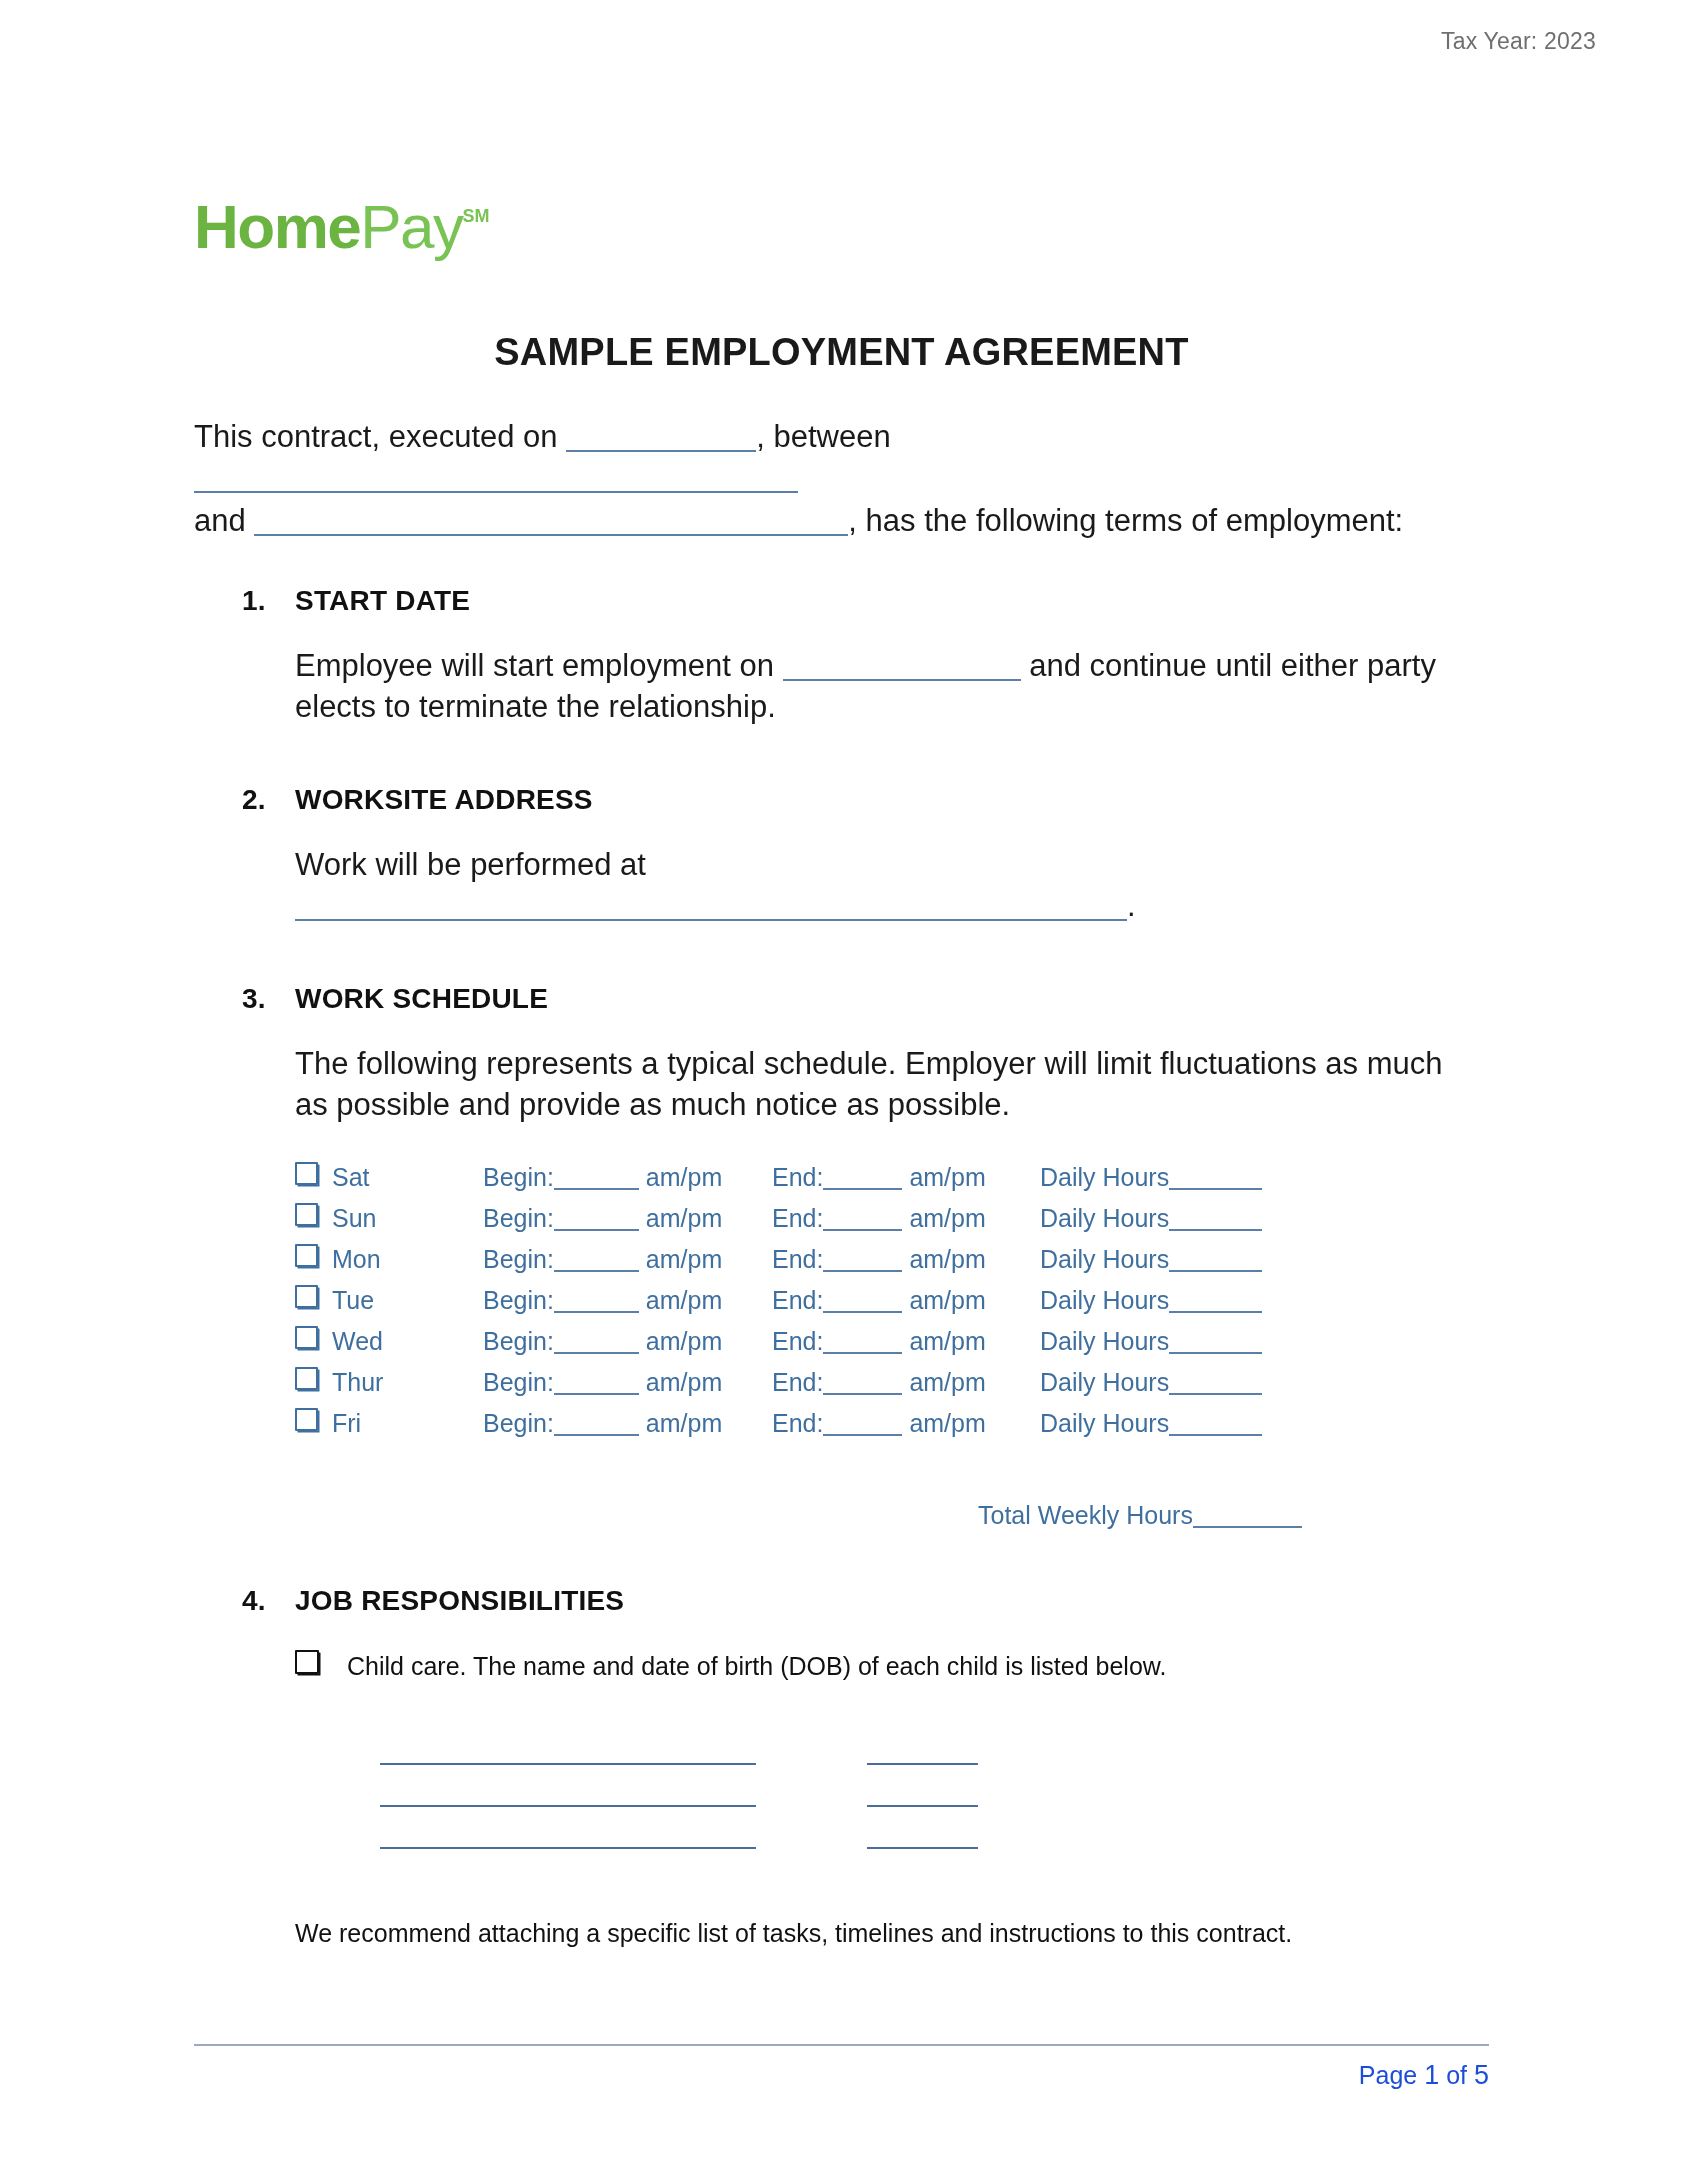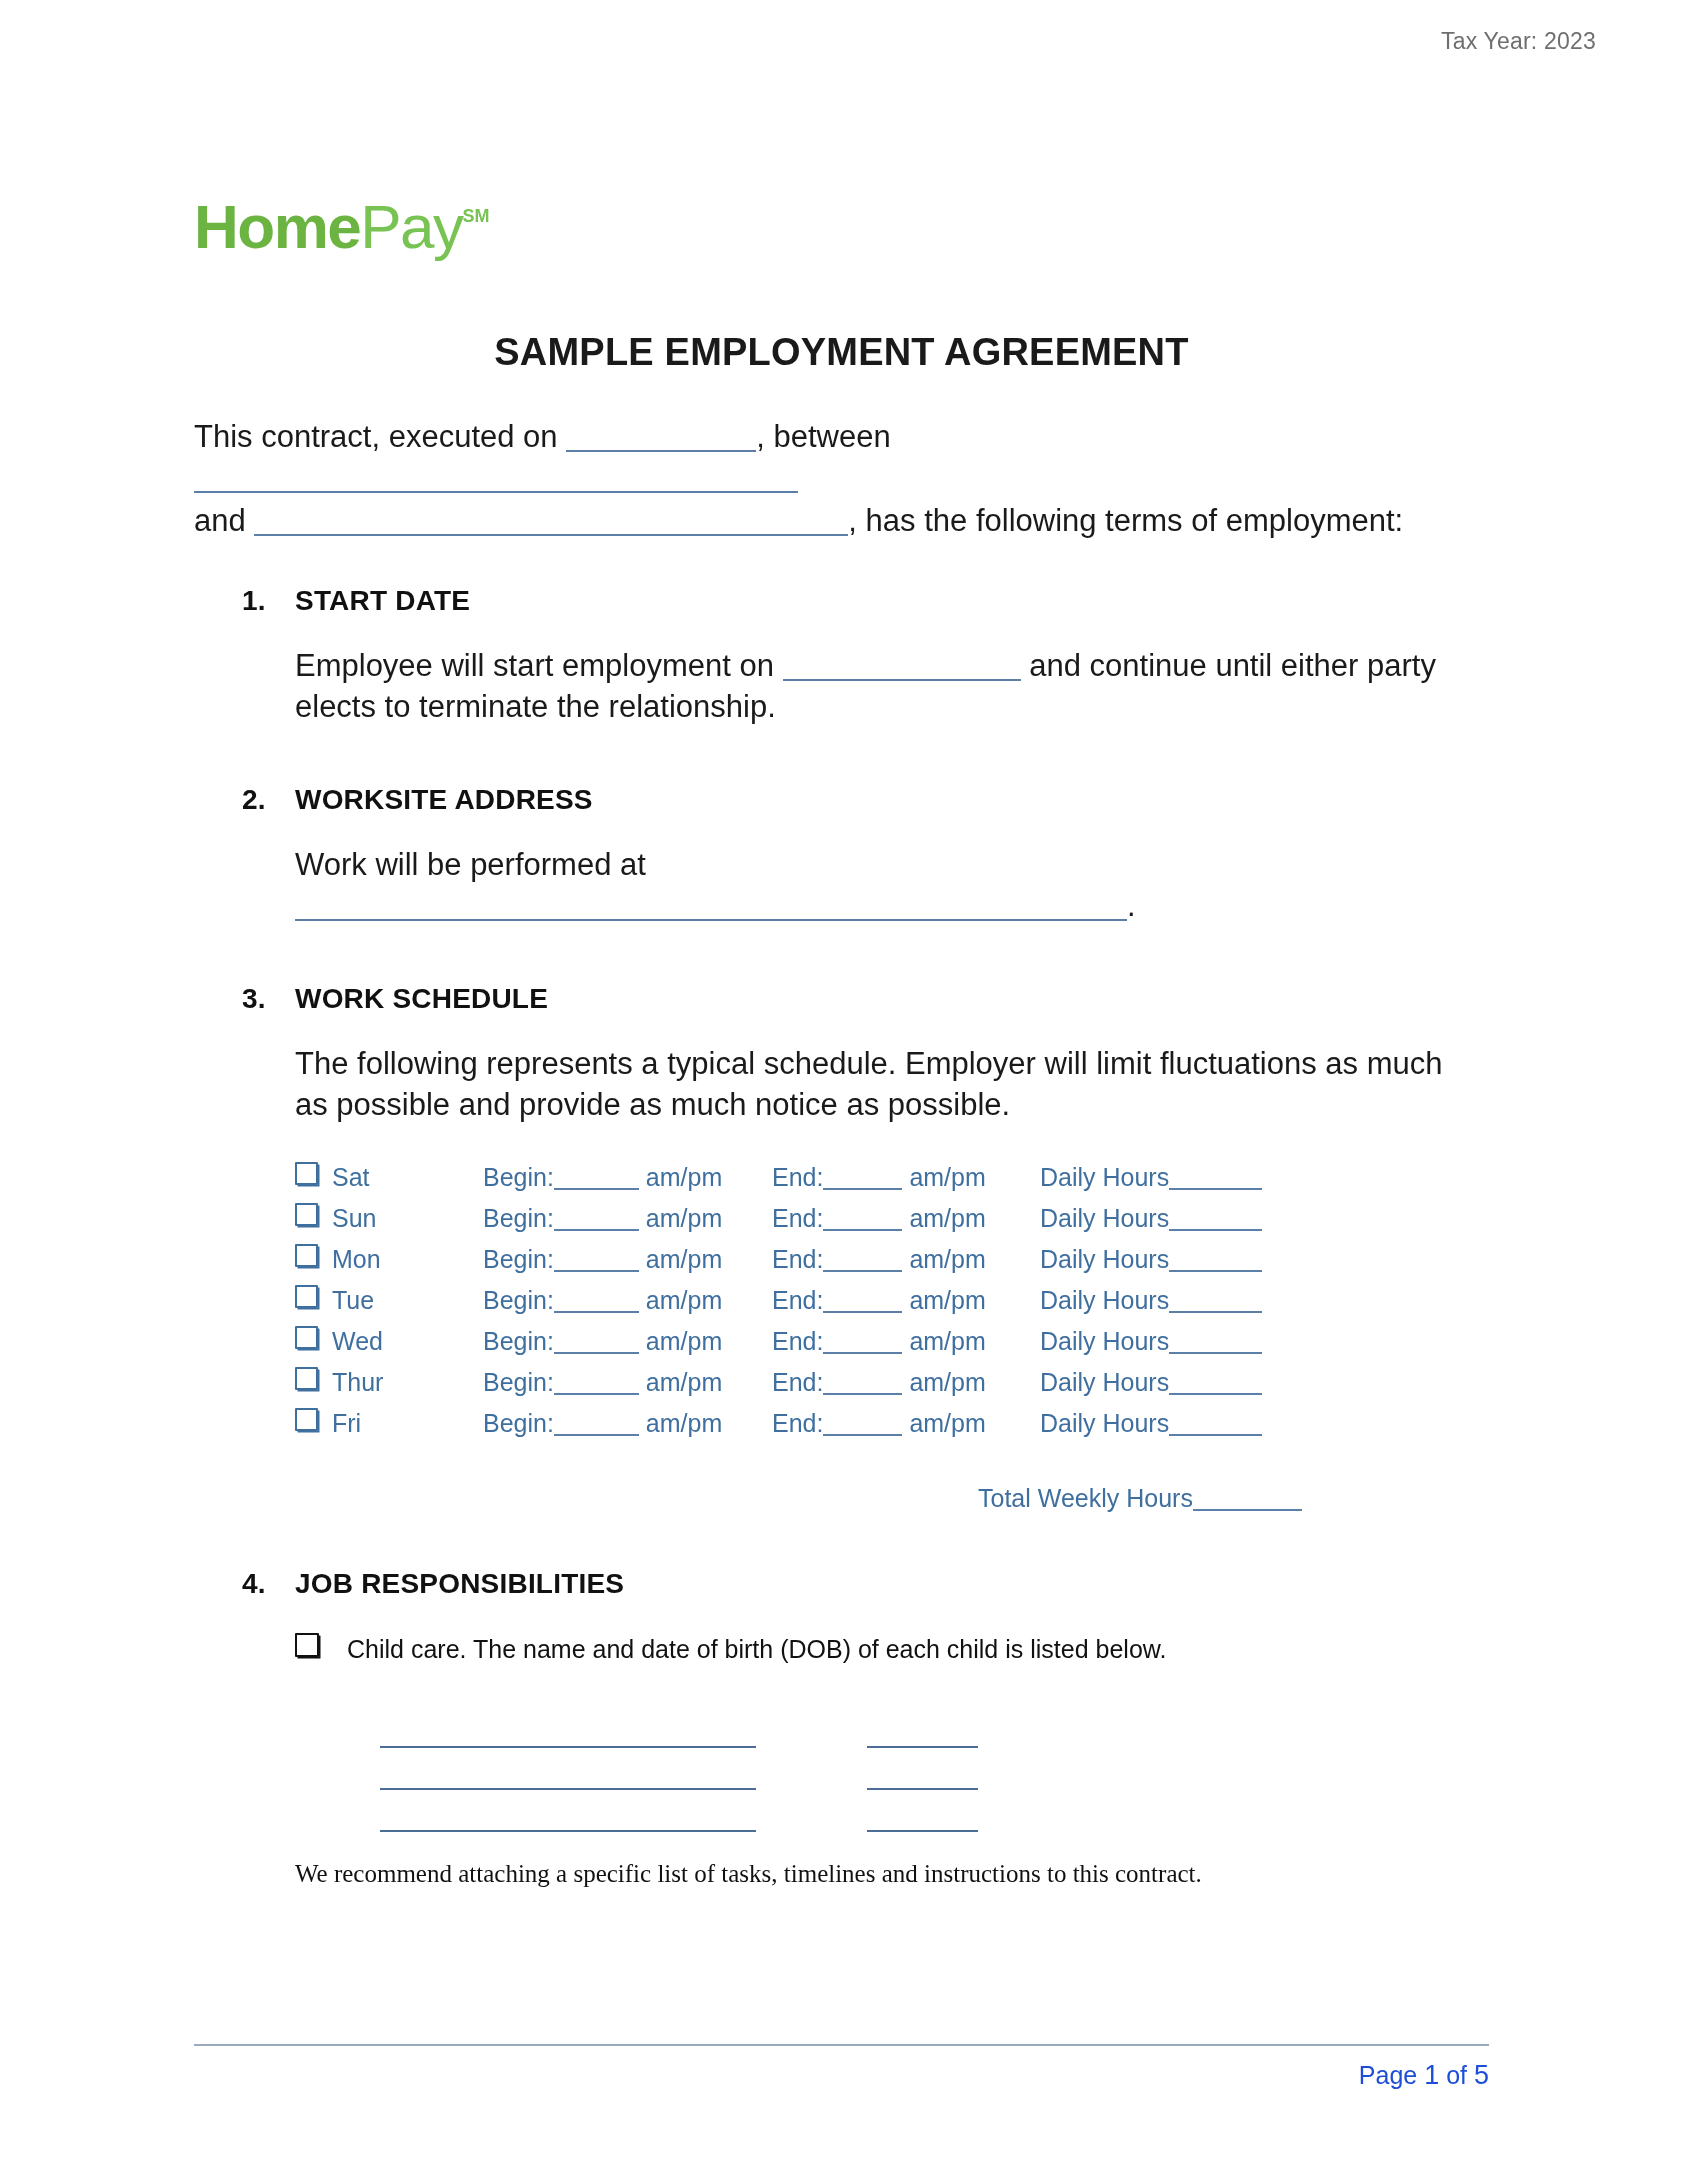--- a/index.html
+++ b/index.html
@@ -150,21 +150,21 @@
     display: inline-block;
     border-bottom: 2.2px solid #5b7fa6;
     height: 22px;
     vertical-align: -4px;
   }
   .bl-blue.s1 { width: 85px; }
   .bl-blue.s2 { width: 79px; }
   .bl-blue.s3 { width: 93px; }
 
   .total-row {
-    margin-top: 34px;
+    margin-top: 51px;
     text-align: left;
     padding-left: 683px;
     color: #3f6f9f;
     font-size: 25px;
   }
 
   
   .resp-item {
     display: flex;
     align-items: baseline;
@@ -189,24 +189,23 @@
     height: 30px;
   }
   .cl-gap { width: 111px; }
   .cl-dob {
     width: 111px;
     border-bottom: 2.4px solid #4a6e95;
     height: 30px;
   }
 
   .recommend {
-    margin-top: 28px;
+    margin-top: 70px;
     font-size: 25px;
     color: #111111;
-    font-family: Liberation Serif, serif;
   }
 
   
   .footer {
     position: absolute;
     left: 194px;
     right: 194px;
     bottom: 87px;
   }
   .footer-rule {

